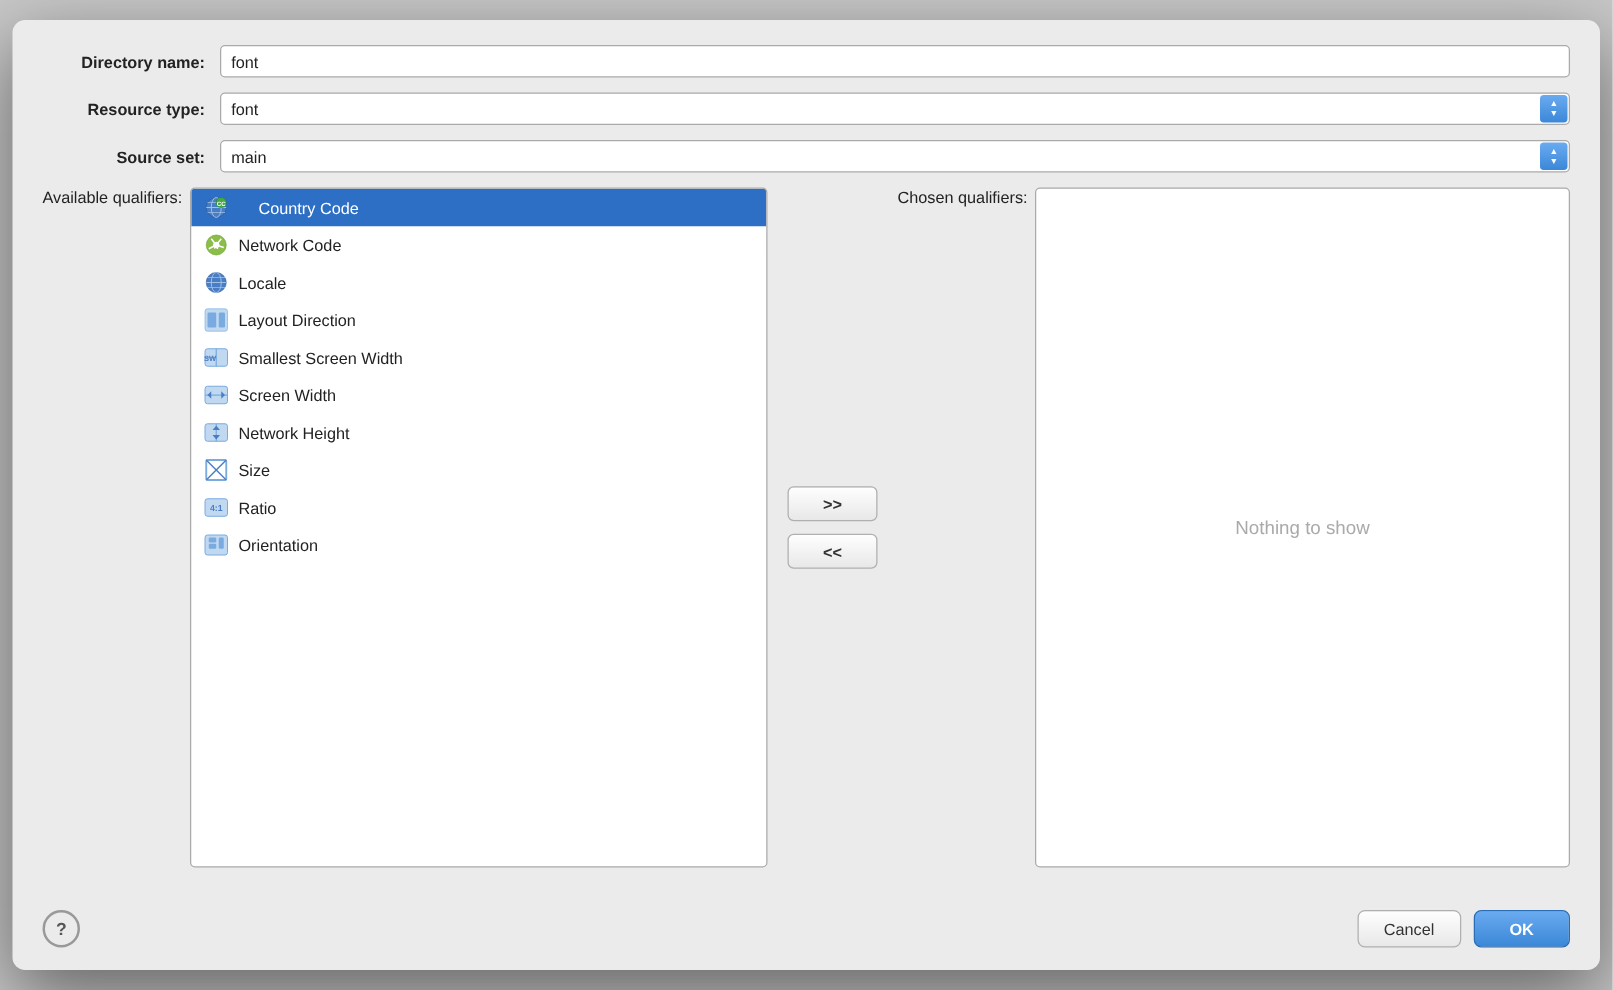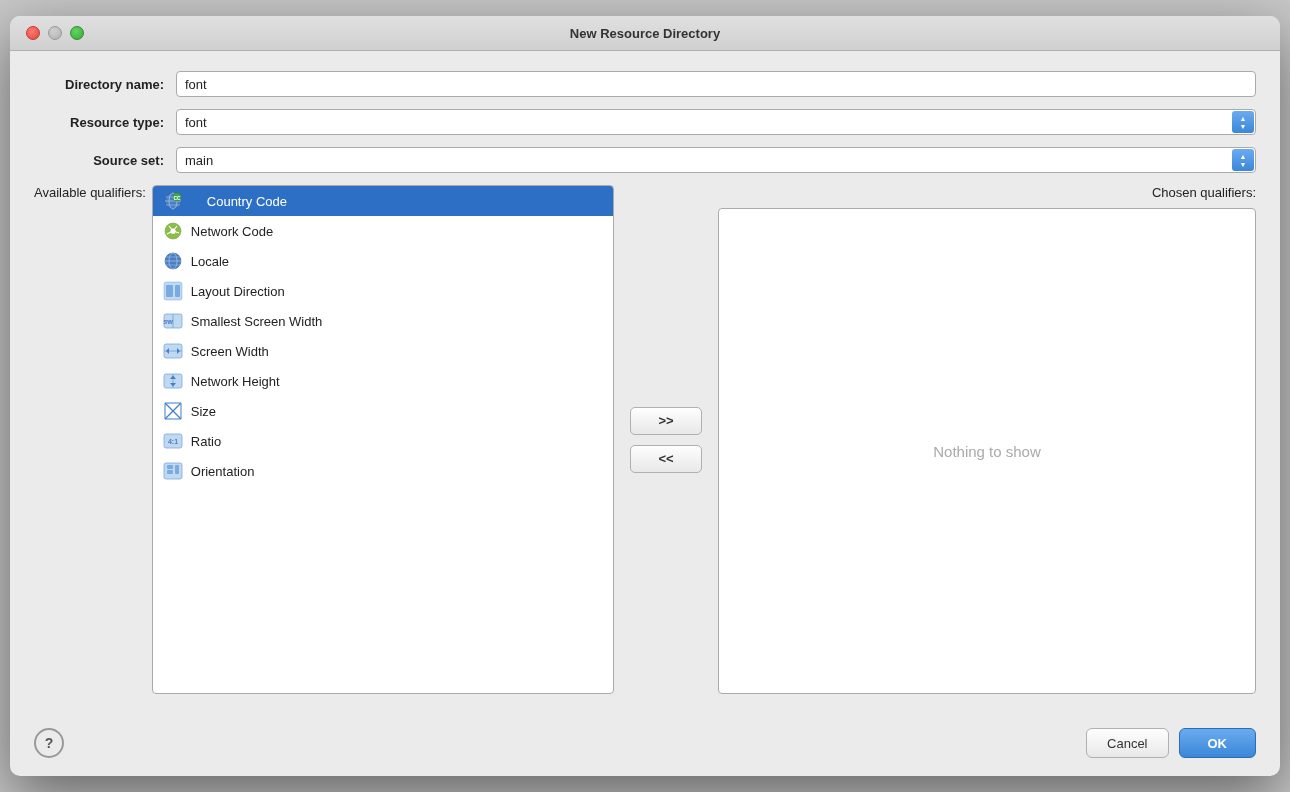--- a/index.html
+++ b/index.html
@@ -186,21 +186,21 @@
       flex-direction: column;
       align-items: center;
       justify-content: center;
       gap: 10px;
       flex: 0 0 80px;
     }
 
     .qualifiers-panel.right {
       flex: 1;
       display: flex;
-      flex-direction: column;
+      flex-direction: row;
       gap: 6px;
       text-align: right;
     }
 
     .panel-title {
       font-size: 13px;
       font-weight: 400;
       color: #222;
       margin-bottom: 2px;
     }
@@ -313,28 +313,20 @@
       font-size: 13px;
       font-weight: 600;
       color: white;
     }
   </style>
 </head>
 <body>
 
 <div class="dialog">
 
-  <div class="title-bar">
-    <div class="traffic-lights">
-      <div class="traffic-light close"></div>
-      <div class="traffic-light minimize"></div>
-      <div class="traffic-light maximize"></div>
-    </div>
-    <span class="title-text">New Resource Directory</span>
-  </div>
 
   <div class="dialog-content">
 
     <div class="form-row">
       <label class="form-label">Directory name:</label>
       <input class="form-input" type="text" value="font" style="">
     </div>
 
     <div class="form-row">
       <label class="form-label">Resource type:</label>

